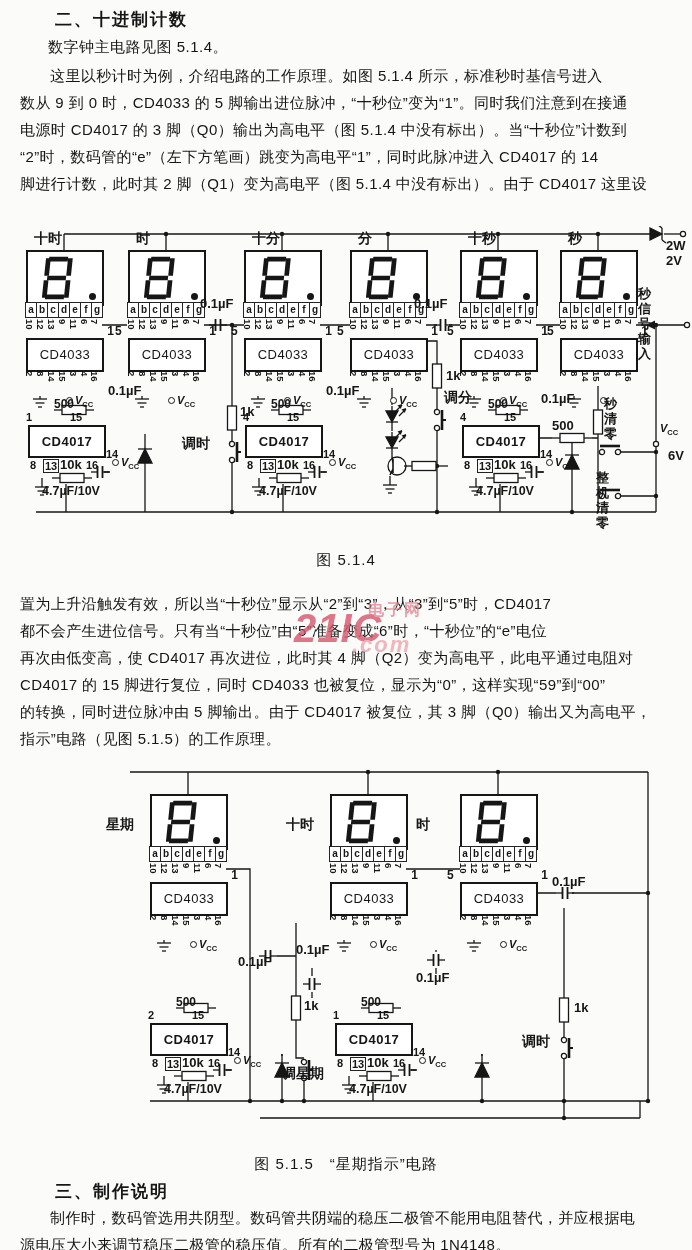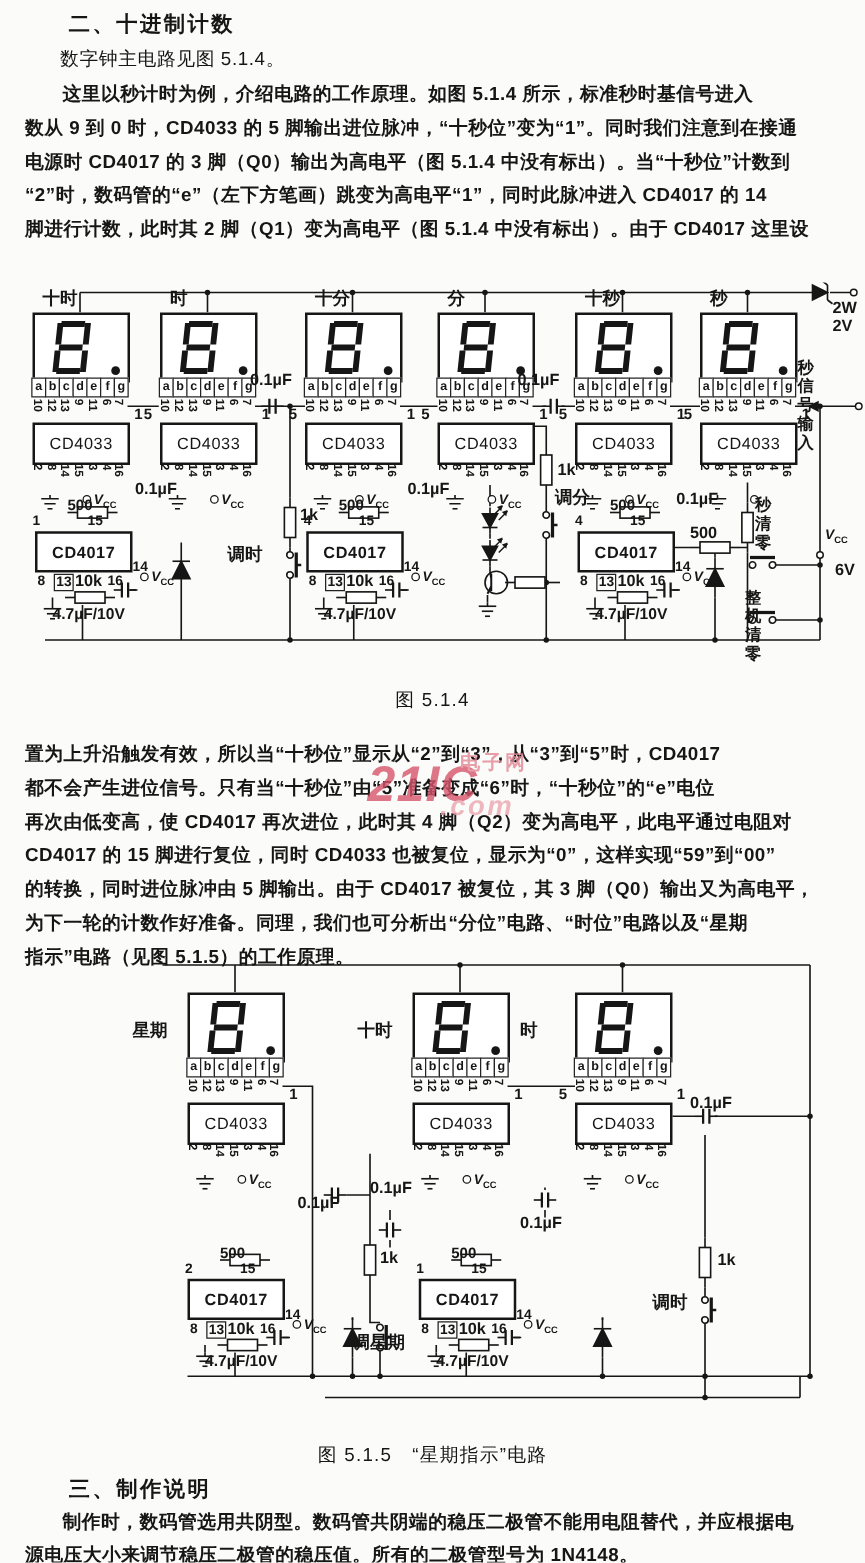--- a/index.html
+++ b/index.html
@@ -7,21 +7,21 @@
     width:692px;height:1250px;position:relative;overflow:hidden;
     background:#fbfbf9;color:#161616;
     font-family:"Liberation Sans","DejaVu Sans",sans-serif;
     -webkit-font-smoothing:antialiased;
   }
   
   .h1{position:absolute;left:55px;top:8px;font-size:17px;font-weight:bold;letter-spacing:2px;}
   .h2{position:absolute;left:55px;top:1180px;font-size:17px;font-weight:bold;letter-spacing:2px;}
   .intro{position:absolute;left:48px;top:38px;font-size:15px;letter-spacing:.5px;}
   .para{position:absolute;left:20px;width:656px;font-size:15px;letter-spacing:.4px;}
-  .para .tline{height:27px;line-height:27px;white-space:nowrap;font-weight:bold;}
+  .para .tline{height:27px;line-height:27px;white-space:nowrap;}
   .para.indent-first .tline.u0{text-indent:2em;}
   #p1{top:62px;} #p2{top:590px;} #p3{top:1204px;}
   .figcap{position:absolute;left:0;width:692px;text-align:center;font-size:15px;font-weight:normal;letter-spacing:1px;}
   #cap1{top:551px;} #cap2{top:1155px;}
   
   .watermark{position:absolute;left:294px;top:600px;z-index:40;opacity:.8;pointer-events:none;}
   .wm-big{position:absolute;left:0;top:6px;font-size:40px;font-weight:bold;font-style:italic;color:#d6556b;letter-spacing:1px;}
   .wm-cn{position:absolute;left:74px;top:0;font-size:16px;font-weight:bold;color:#e28794;letter-spacing:2px;white-space:nowrap;}
   .wm-com{position:absolute;left:58px;top:32px;font-size:22px;font-style:italic;font-weight:bold;color:#eba6af;letter-spacing:2px;}
   
@@ -604,21 +604,20 @@
   <div class="tline u0">置为上升沿触发有效，所以当“十秒位”显示从“2”到“3”，从“3”到“5”时，CD4017</div>
 
   <div class="tline u1">都不会产生进位信号。只有当“十秒位”由“5”准备变成“6”时，“十秒位”的“e”电位</div>
 
   <div class="tline u2">再次由低变高，使 CD4017 再次进位，此时其 4 脚（Q2）变为高电平，此电平通过电阻对</div>
 
   <div class="tline u3">CD4017 的 15 脚进行复位，同时 CD4033 也被复位，显示为“0”，这样实现“59”到“00”</div>
 
   <div class="tline u4">的转换，同时进位脉冲由 5 脚输出。由于 CD4017 被复位，其 3 脚（Q0）输出又为高电平，</div>
 
-  <div class="tline u5">为下一轮的计数作好准备。同理，我们也可分析出“分位”电路、“时位”电路以及“星期</div>
 
   <div class="tline u6">指示”电路（见图 5.1.5）的工作原理。</div>
 </div>
 
 <div class="watermark">
   <span class="wm-big">21IC</span>
   <span class="wm-cn">电子网</span>
   <span class="wm-com">.com</span>
 </div>
 

